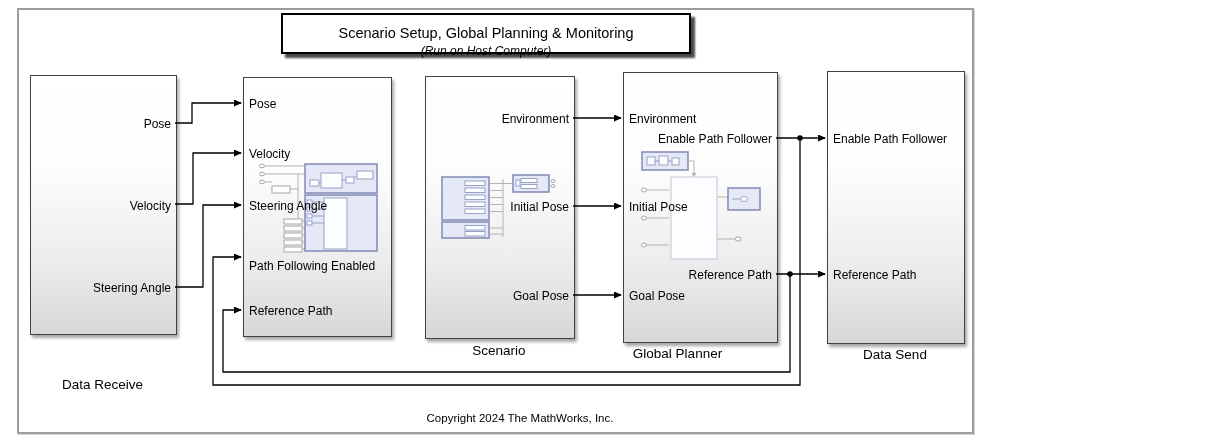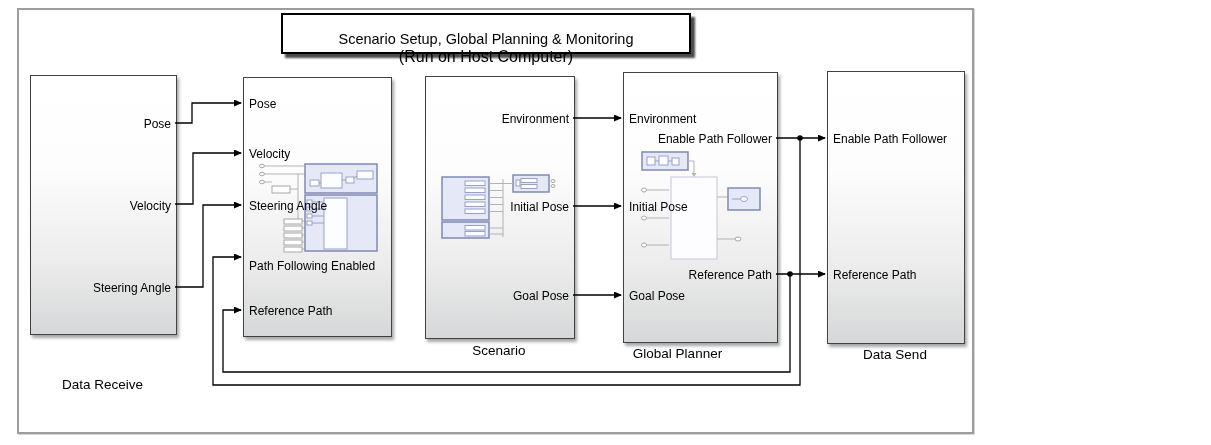--- a/index.html
+++ b/index.html
@@ -2,22 +2,22 @@
 <html><head>
 <meta charset="utf-8">
 <style>
   html,body{margin:0;padding:0;background:#ffffff;}
   .canvas{position:relative;width:1211px;height:445px;background:#ffffff;overflow:hidden;
           font-family:"Liberation Sans",sans-serif;color:#000;}
   .outer-border{position:absolute;left:17px;top:8px;width:953px;height:422px;
           border:2px solid #9d9d9d;box-shadow:1px 1px 0 #d6d6d6;}
   .title-box{position:absolute;left:281px;top:13px;width:406px;height:37px;background:#ffffff;
           border:2px solid #000;box-shadow:4px 4px 2px #4a4a4a;text-align:center;}
-  .title-line1{font-size:14.5px;line-height:19px;padding-top:15px;}
-  .title-line2{font-size:16px;line-height:16px;text-align:center;}
+  .title-line1{font-size:14.5px;line-height:19px;padding-top:9px;}
+  .title-line2{font-size:12px;font-style:italic;line-height:16px;text-align:center;}
   .block{position:absolute;border:1px solid #424242;
           background:linear-gradient(180deg,#ffffff 0%,#fdfdfd 35%,#ececec 72%,#d6d7d8 100%);
           box-shadow:2px 3px 3px rgba(0,0,0,0.35);}
   .caption{position:absolute;text-align:center;font-size:13.5px;line-height:15px;}
   .port-label{position:absolute;font-size:12px;line-height:16px;white-space:nowrap;z-index:3;}
   .port-in{left:5px;}
   .port-out{right:5px;text-align:right;}
   .preview{position:absolute;left:0;top:0;z-index:1;pointer-events:none;}
   .wires{position:absolute;left:0;top:0;z-index:5;}
   .copyright{position:absolute;left:370px;top:412px;width:300px;text-align:center;font-size:11.5px;}
@@ -196,14 +196,15 @@
       <path d="M573,295 H621" marker-end="url(#arr)"></path>
       <path d="M776,138 H825" marker-end="url(#arr)"></path>
       <path d="M800,138 V385 H213 V257 H241" marker-end="url(#arr)"></path>
       <path d="M776,274 H825" marker-end="url(#arr)"></path>
       <path d="M790,274 V372 H223 V310 H241" marker-end="url(#arr)"></path>
     </g>
     <circle cx="800" cy="138" r="2.8" fill="#000"></circle>
     <circle cx="790" cy="274" r="2.8" fill="#000"></circle>
   </svg>
 
+  <div class="copyright">Copyright 2024 The MathWorks, Inc.</div>
 
 </div>
 
 </body></html>

